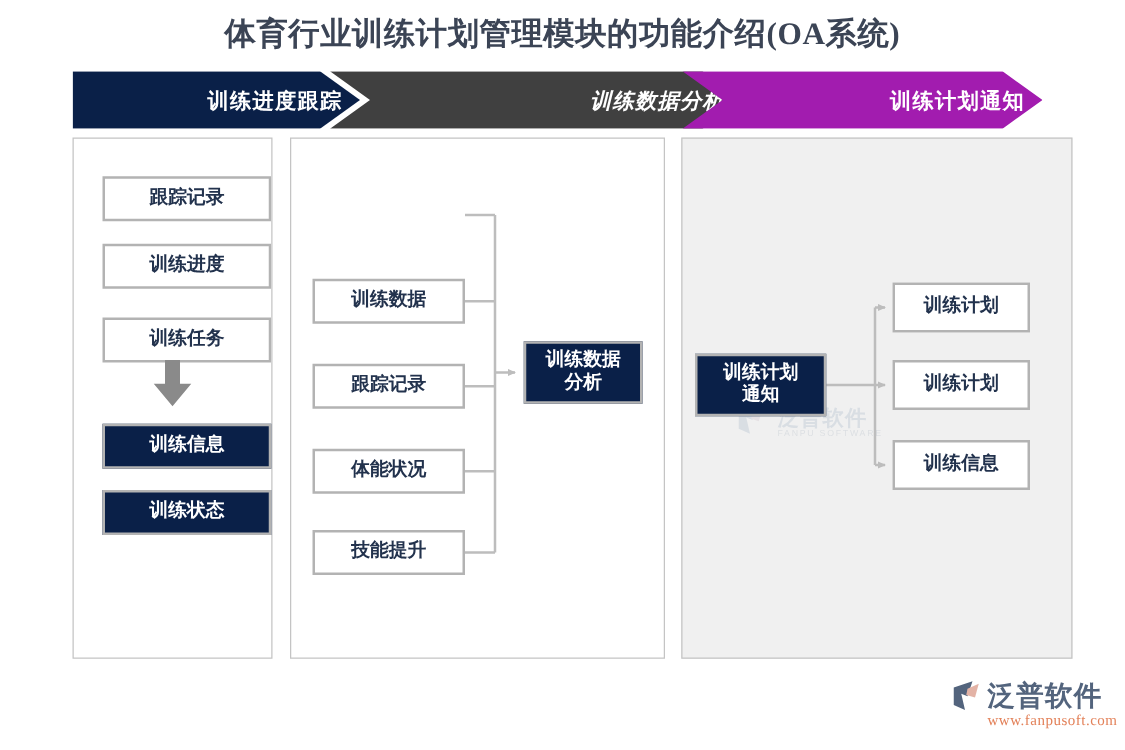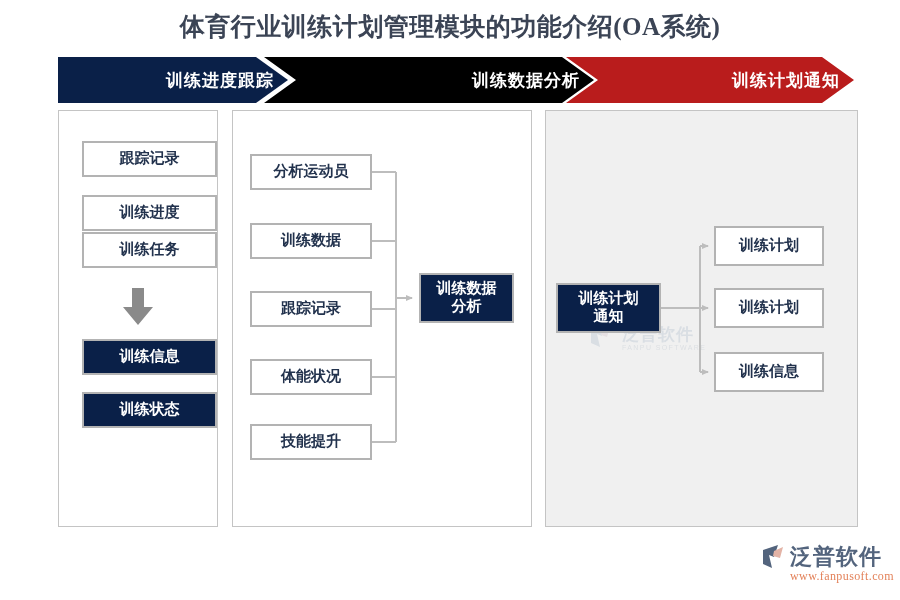--- a/index.html
+++ b/index.html
@@ -28,23 +28,23 @@
   .bseg{
     position:absolute;top:0;height:46px;
     display:flex;align-items:center;justify-content:flex-end;
     color:#ffffff;font-size:17px;font-weight:bold;
     letter-spacing:1px;
     box-sizing:border-box;
   }
   .bseg .btxt{position:relative;z-index:3;padding-right:14px;}
   .bseg-1{left:0px;width:230px;background:#0a2048;
     clip-path:polygon(0 0, 198px 0, 230px 50%, 198px 100%, 0 100%);}
-  .bseg-2{left:206px;width:330px;background:#000000;
-    clip-path:polygon(0 0, 298px 0, 330px 50%, 298px 100%, 0 100%, 32px 50%);}
-  .bseg-3{left:508px;width:288px;background:#b91c1c;
+  .bseg-2{left:206px;width:330px;background:#404040;
+    clip-path:polygon(0 0, 298px 0, 330px 50%, 298px 100%, 0 100%, 32px 50%);font-style:italic;}
+  .bseg-3{left:488px;width:288px;background:#a21caf;
     clip-path:polygon(0 0, 256px 0, 288px 50%, 256px 100%, 0 100%, 32px 50%);}
 
   
   .panel{position:absolute;border:1px solid #c4c4c4;box-sizing:border-box;}
   .panel-1{left:58px;top:110px;width:160px;height:417px;background:#ffffff;}
   .panel-2{left:232px;top:110px;width:300px;height:417px;background:#ffffff;}
   .panel-3{left:545px;top:110px;width:313px;height:417px;background:#f0f0f0;}
 
   
   .node{
@@ -154,32 +154,31 @@
       <line x1="700" y1="246" x2="700" y2="372"></line>
 
       <line x1="700" y1="246" x2="708" y2="246" marker-end="url(#ah)"></line>
       <line x1="700" y1="308" x2="708" y2="308" marker-end="url(#ah)"></line>
       <line x1="700" y1="372" x2="708" y2="372" marker-end="url(#ah)"></line>
     </g>
   </svg>
 
   <div class="node node-light l-box" style="top:141px">跟踪记录</div>
   <div class="node node-light l-box" style="top:195px">训练进度</div>
-  <div class="node node-light l-box" style="top:232px">训练任务</div>
+  <div class="node node-light l-box" style="top:254px">训练任务</div>
 
   <div class="down-arrow">
     <svg width="32" height="38" viewBox="0 0 32 38" xmlns="http://www.w3.org/2000/svg">
       <path d="M10,0 L22,0 L22,19 L31,19 L16,37 L1,19 L10,19 Z" fill="#8a8a8a"></path>
     </svg>
   </div>
 
   <div class="node node-dark l-box" style="top:339px">训练信息</div>
   <div class="node node-dark l-box" style="top:392px">训练状态</div>
 
-  <div class="node node-light m-box" style="top:154px">分析运动员</div>
   <div class="node node-light m-box" style="top:223px">训练数据</div>
   <div class="node node-light m-box" style="top:291px">跟踪记录</div>
   <div class="node node-light m-box" style="top:359px">体能状况</div>
   <div class="node node-light m-box" style="top:424px">技能提升</div>
 
   <div class="node node-dark m-hub">
     <span>
       <span>训练数据</span><br>
       <span>分析</span>
     </span>

